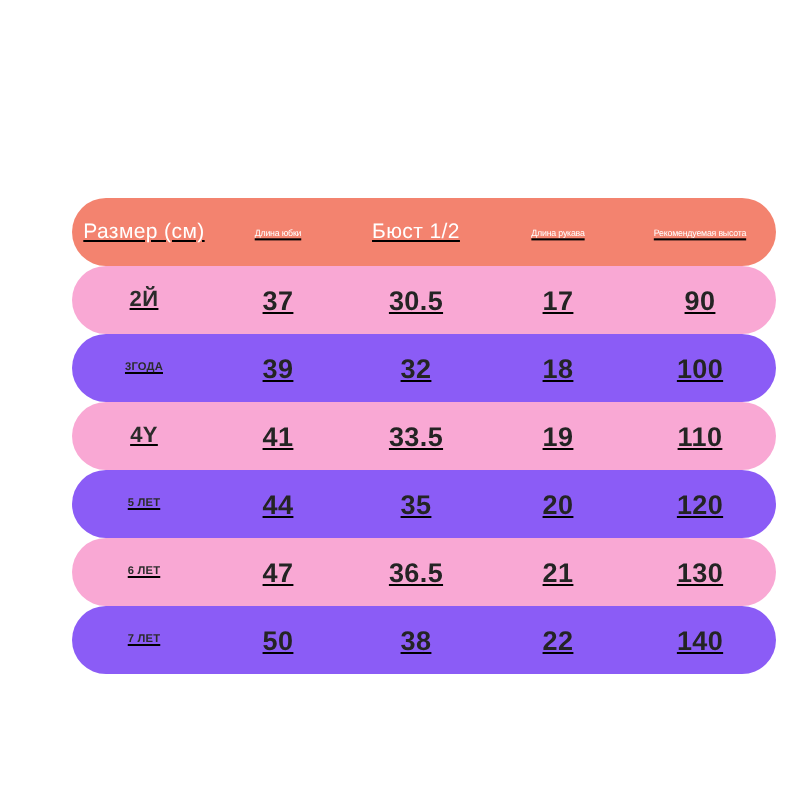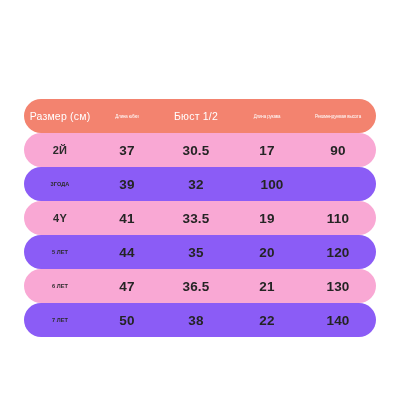--- a/index.html
+++ b/index.html
@@ -9,23 +9,24 @@
   body {
     width: 400px;
     height: 400px;
     background: #ffffff;
     font-family: "Liberation Sans", sans-serif;
     overflow: hidden;
   }
 
   #size-chart {
     position: absolute;
-    left: 24px;
+    left: 36px;
     top: 99px;
     width: 352px;
+    text-decoration: underline;
   }
 
   .row {
     position: relative;
     display: flex;
     align-items: center;
     height: 34px;
     border-radius: 17px;
     box-sizing: border-box;
   }
@@ -116,20 +117,21 @@
     <div class="cell c1 v-num">37</div>
     <div class="cell c2 v-num">30.5</div>
     <div class="cell c3 v-num">17</div>
     <div class="cell c4 v-num">90</div>
   </div>
 
   <div class="row body-row shaded">
     <div class="cell c0 v-size tiny">3ГОДА</div>
     <div class="cell c1 v-num">39</div>
     <div class="cell c2 v-num">32</div>
+    <div class="cell c3 v-num">18</div>
     <div class="cell c4 v-num">100</div>
   </div>
 
   <div class="row body-row plain">
     <div class="cell c0 v-size">4Y</div>
     <div class="cell c1 v-num">41</div>
     <div class="cell c2 v-num">33.5</div>
     <div class="cell c3 v-num">19</div>
     <div class="cell c4 v-num">110</div>
   </div>

